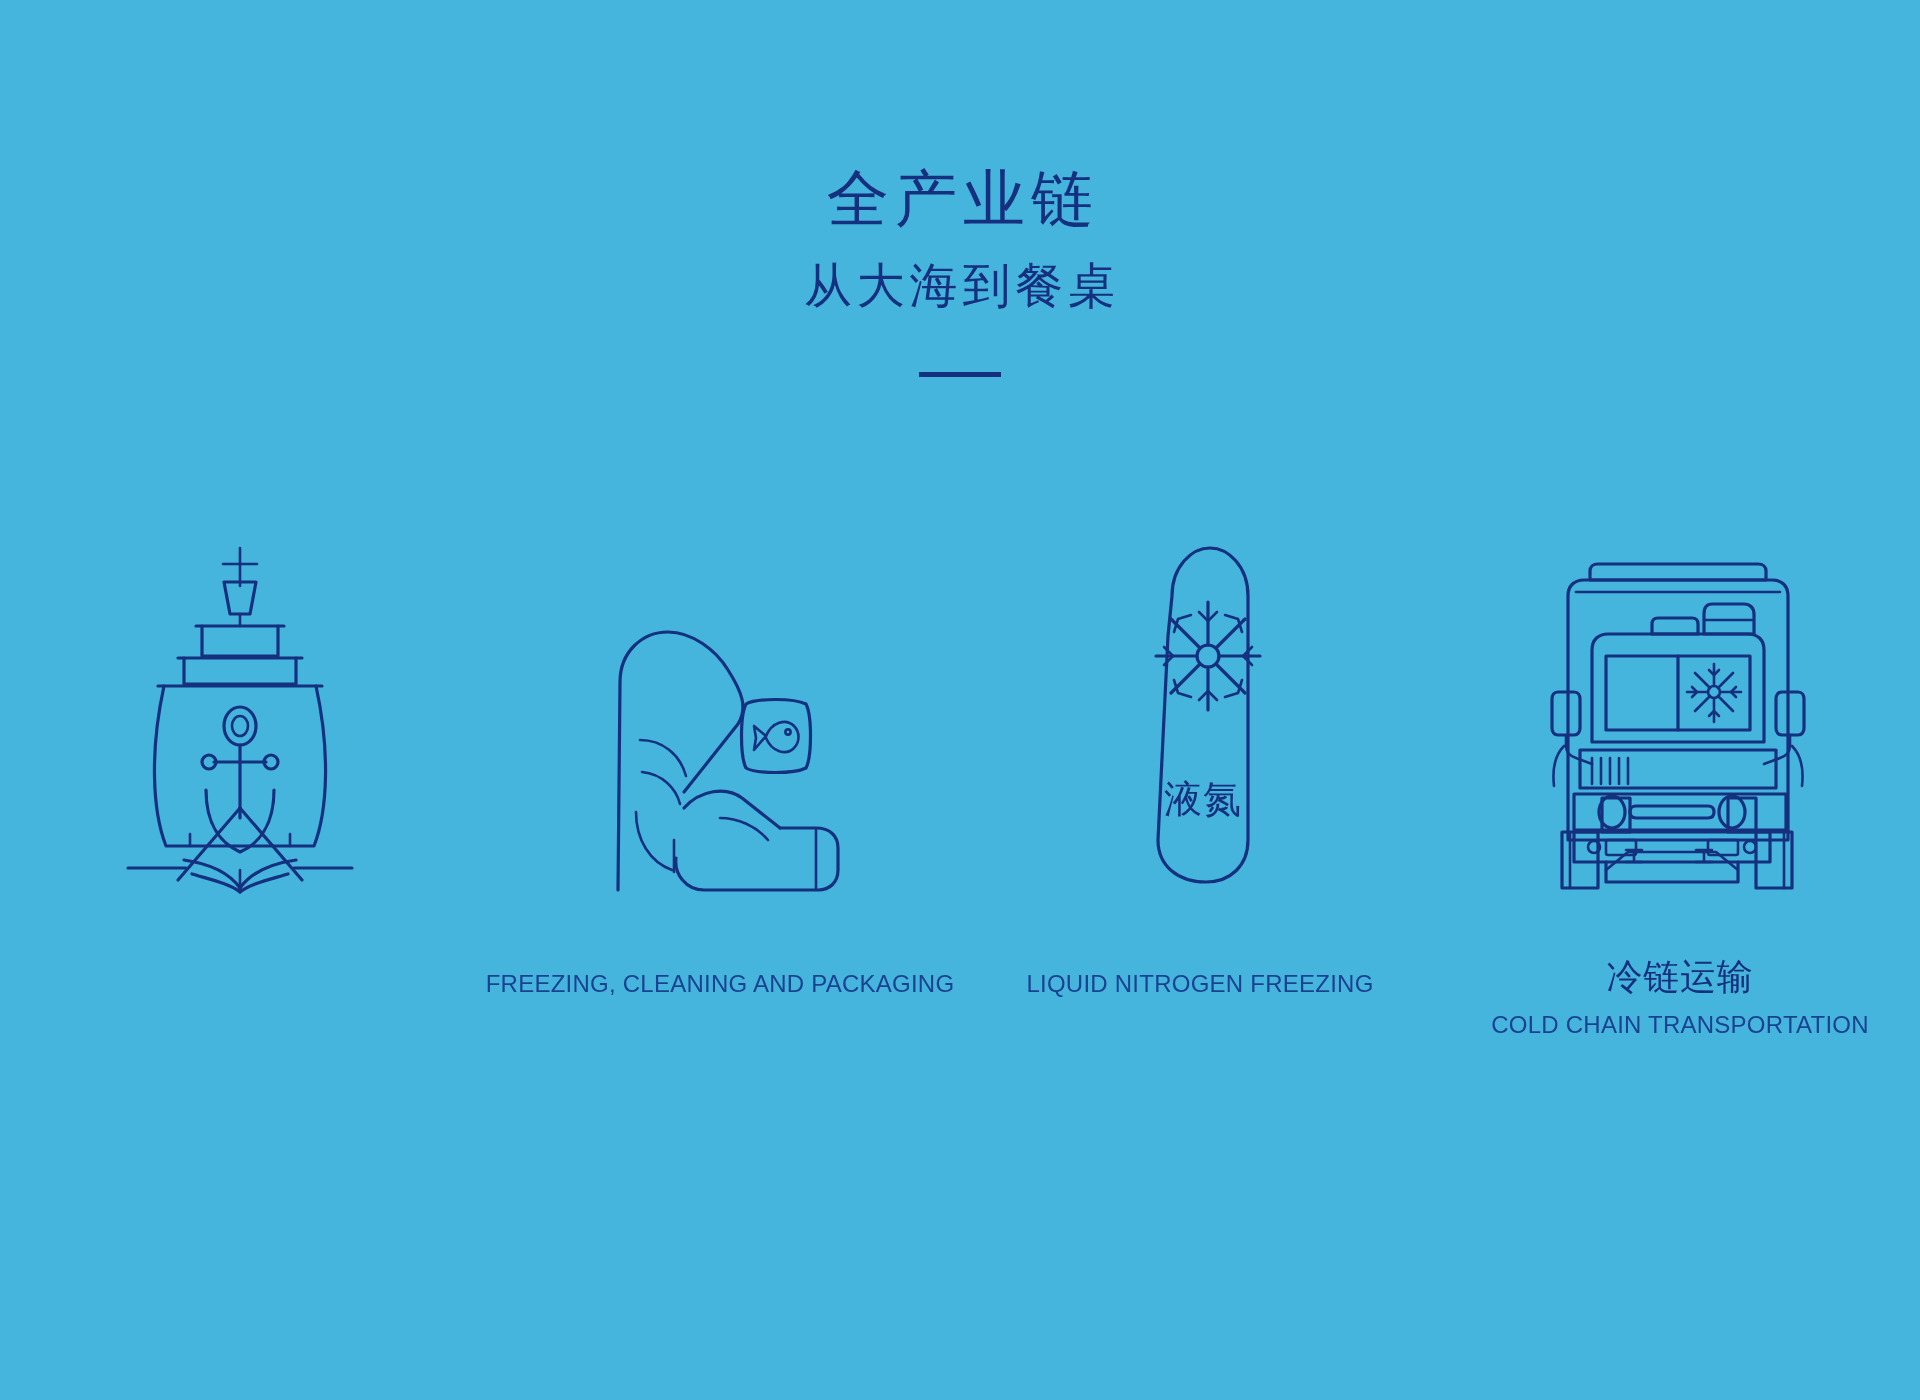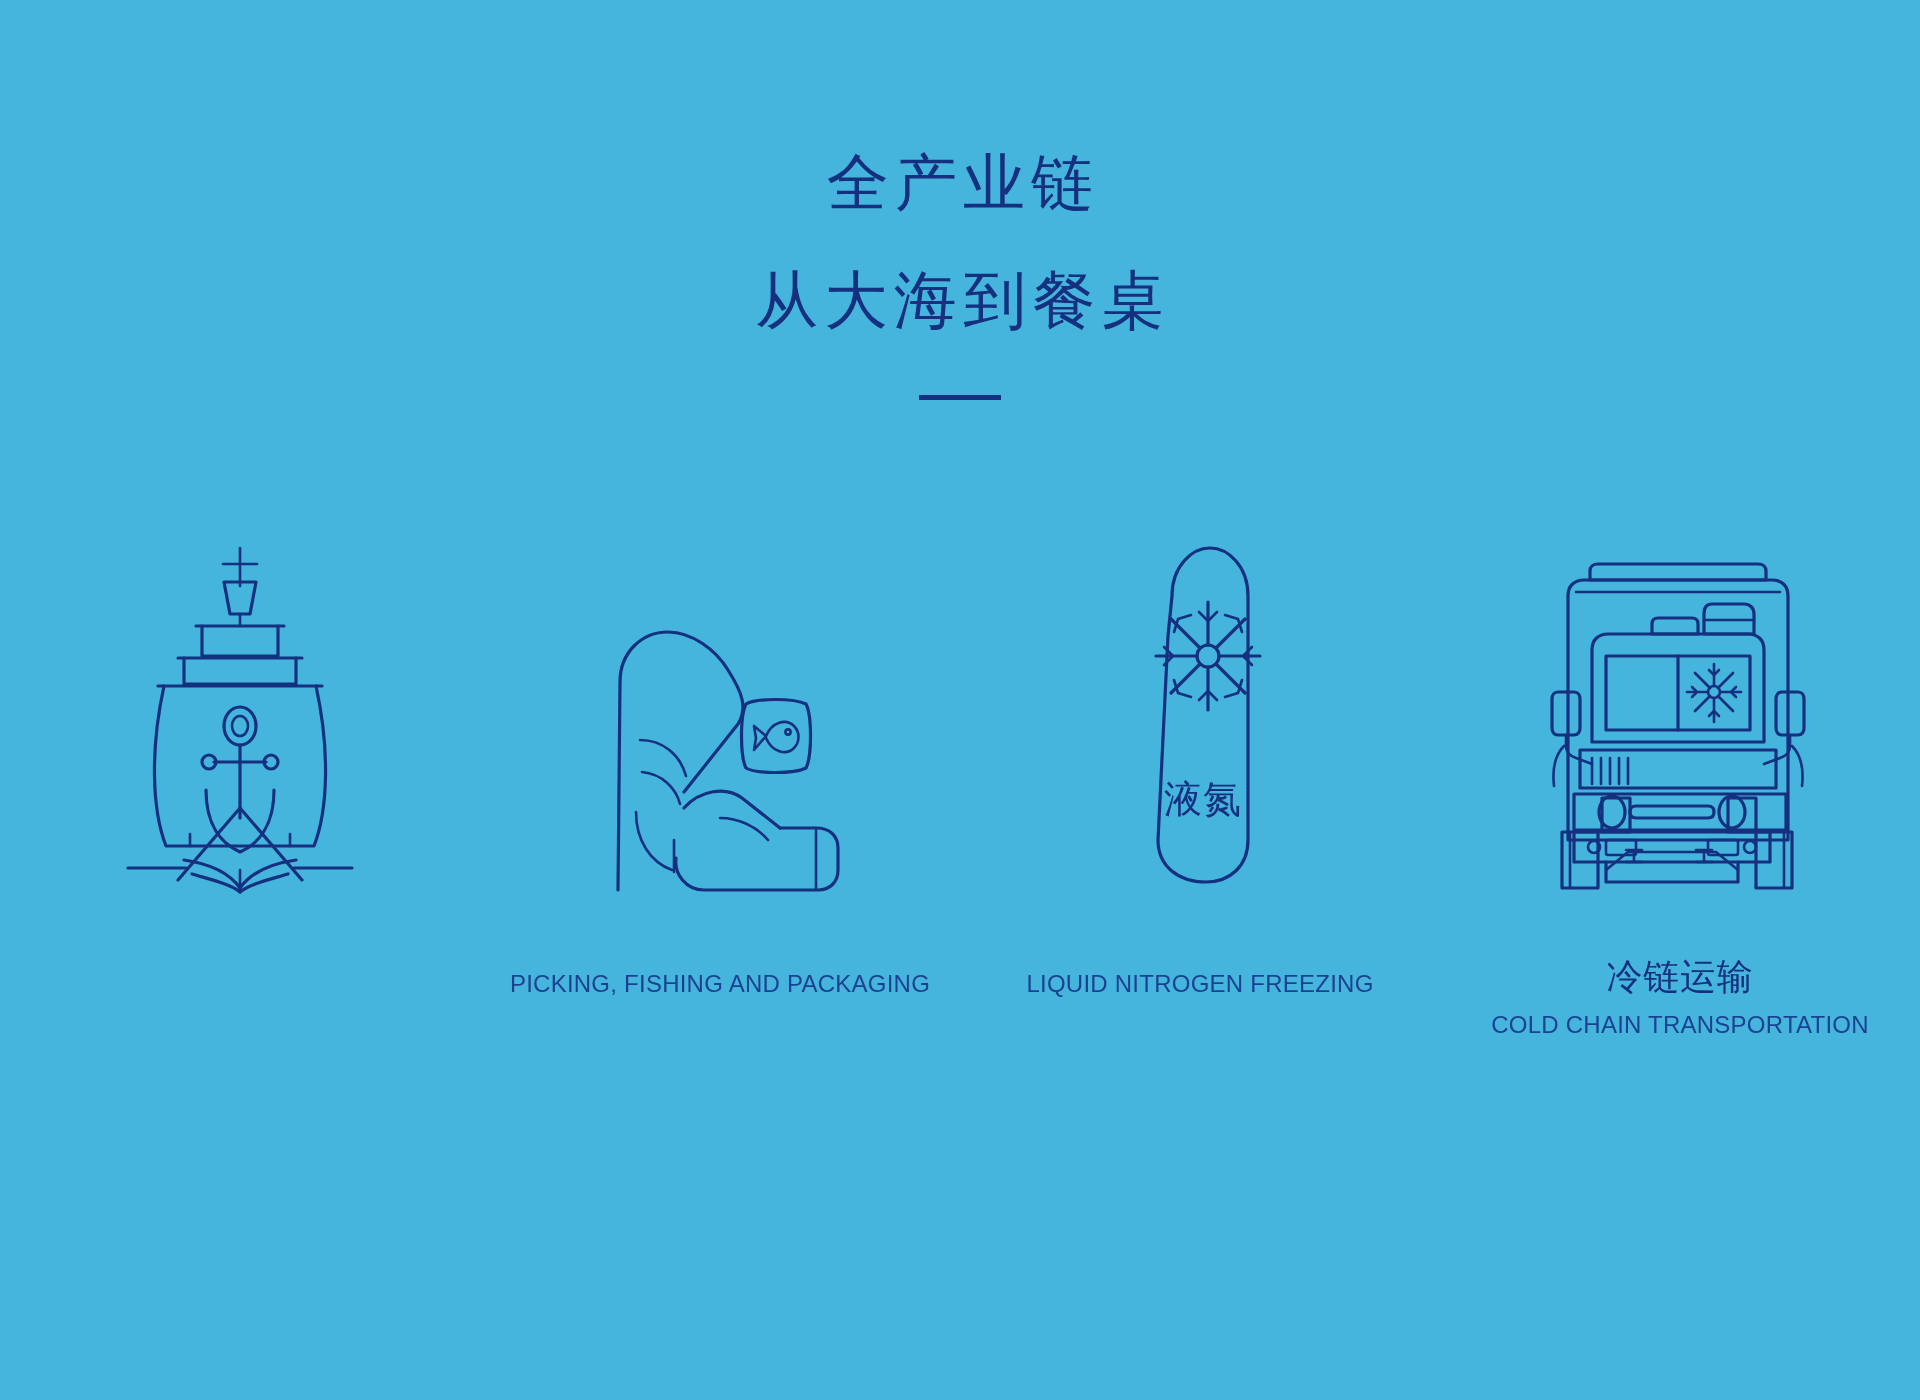--- a/index.html
+++ b/index.html
@@ -16,39 +16,39 @@
     position: relative;
     width: 1920px;
     height: 1400px;
     background: #45b5dd;
   }
 
   
   .header {
     position: absolute;
     left: 0;
-    top: 152px;
+    top: 168px;
     width: 1920px;
     text-align: center;
   }
   .title-line {
     color: #14307f;
     font-family: "Liberation Serif", "DejaVu Serif", serif;
     font-weight: 400;
     letter-spacing: 0.10em;
     line-height: 1.0;
     white-space: nowrap;
   }
   .title-line-1 {
     font-size: 62px;
     margin-left: 0.10em;
   }
   .title-line-2 {
-    font-size: 63px;
-    margin-top: 56px;
+    font-size: 48px;
+    margin-top: 32px;
     margin-left: 0.10em;
   }
   .divider-wrap {
     margin-top: 62px;
     display: flex;
     justify-content: center;
   }
   .divider {
     width: 82px;
     height: 5px;
@@ -204,21 +204,21 @@
           <path class="ln" d="M166 164 C176 158, 214 158, 226 164 C232 176, 232 216, 226 228
                                C214 234, 176 234, 166 228 C160 216, 160 176, 166 164 Z"></path>
 
           <path class="ln-thin" d="M186 196 C192 182, 206 178, 214 186 C220 192, 220 202, 214 208
                                     C206 216, 192 212, 186 198"></path>
           <path class="ln-thin" d="M186 196 L174 186 L176 198 L174 210 Z"></path>
           <circle class="ln-thin" cx="208" cy="192" r="2.6"></circle>
         </svg>
       </div>
       <div class="labels">
-        <div class="label-en">PICKING, FISHING AND PACKAGING</div>
+        <div class="label-en">FREEZING, CLEANING AND PACKAGING</div>
       </div>
     </div>
 
     <div class="step">
       <div class="icon-box">
         <svg width="160" height="350" viewBox="0 0 160 350">
 
           <path class="ln" d="M52 56 C52 26, 72 8, 90 8 C108 8, 128 26, 128 56
                                L128 300 C128 326, 110 342, 86 342
                                C58 342, 38 326, 38 300 L48 96 Z"></path>

